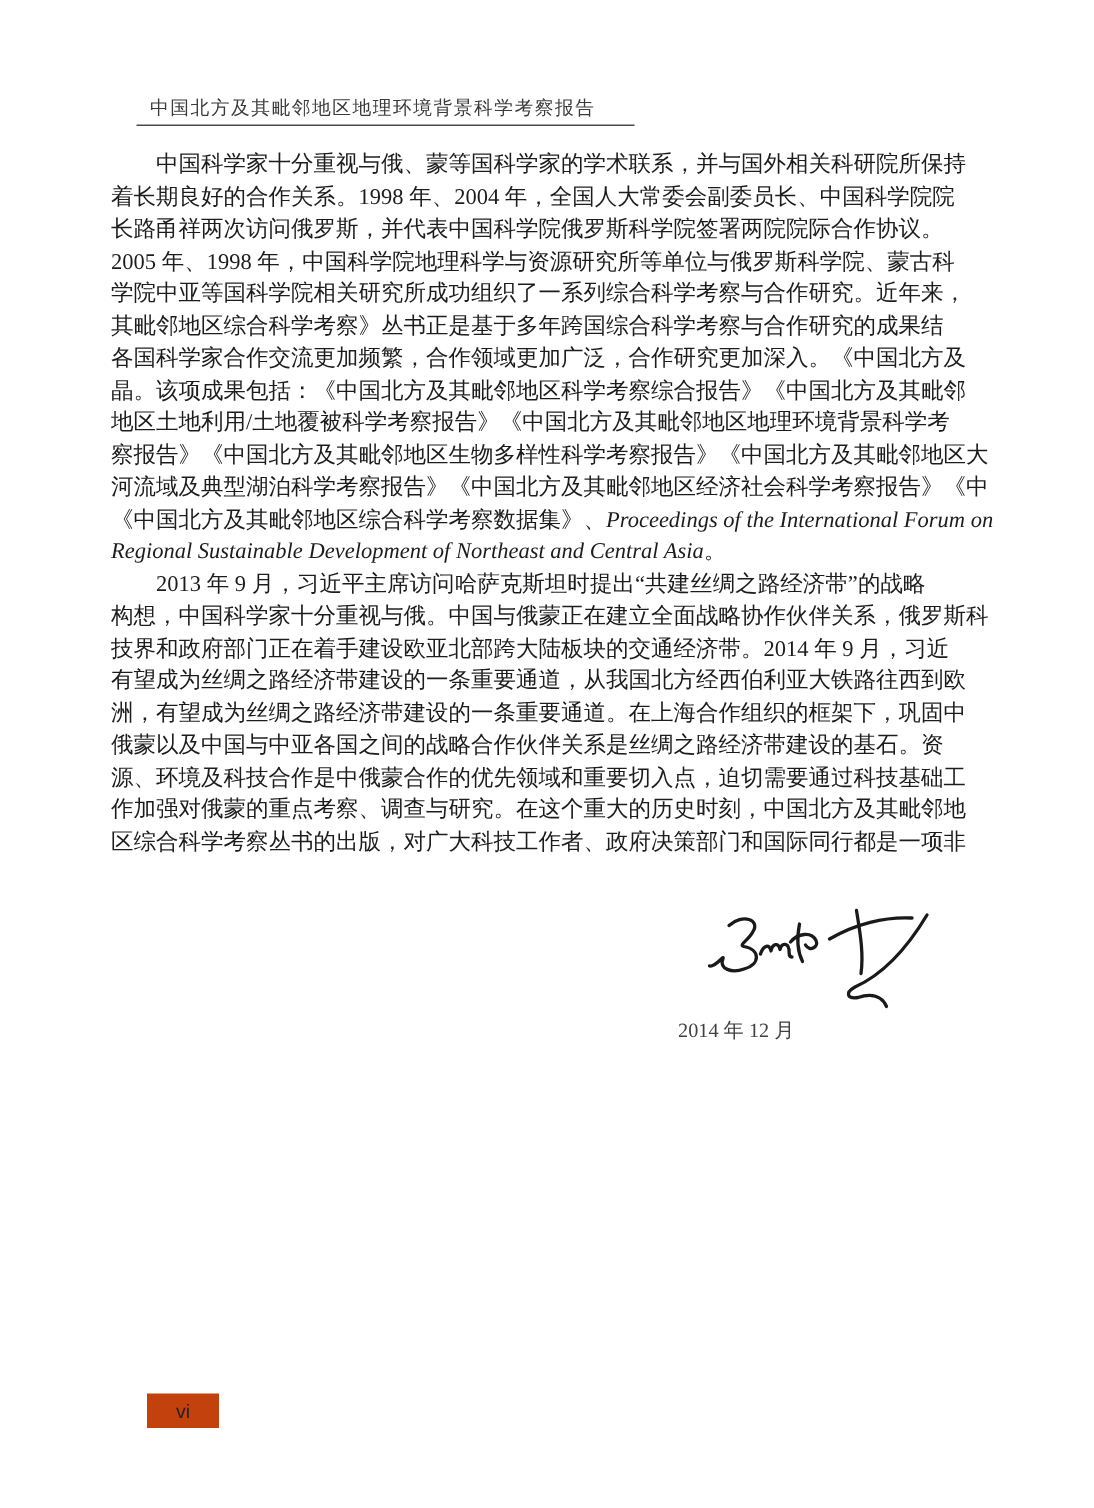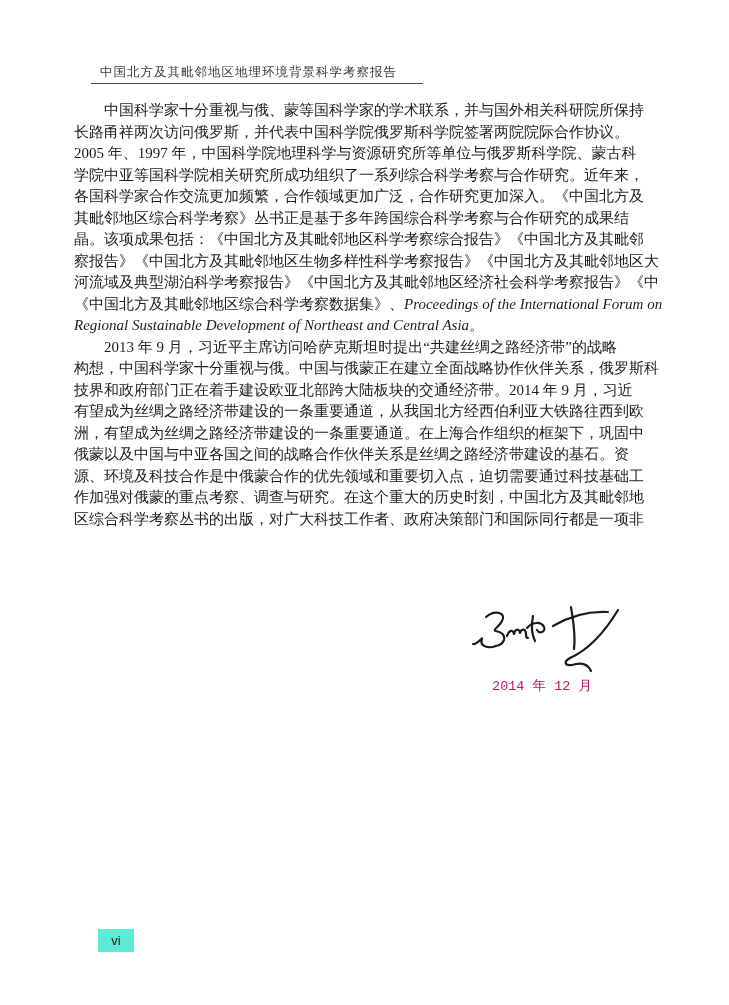--- a/index.html
+++ b/index.html
@@ -68,59 +68,59 @@
     display: block;
     width: 170px;
     height: 80px;
   }
   
   .date-line {
     position: absolute;
     left: 452px;
     top: 678px;
     width: 180px;
-    text-align: center;
     font-size: 13.5px;
     line-height: 17px;
-    color: #be185d;
-    font-family: Liberation Mono, monospace;
+    color: #404040;
   }
   
   .page-number {
     position: absolute;
     left: 98px;
     top: 929px;
-    width: 36px;
+    width: 48px;
     height: 23px;
-    background: #5eead4;
+    background: #c2410c;
     display: flex;
     align-items: center;
     justify-content: center;
     font-family: "Liberation Sans", "DejaVu Sans", sans-serif;
     font-size: 13px;
     color: #222222;
   }
 </style>
 </head>
 <body>
 
 <div class="page">
 
   <div class="running-header">
     <span>中国北方及其毗邻地区地理环境背景科学考察报告</span>
   </div>
 
   <div class="body-text">
       <div class="line indent"><span>中国科学家十分重视与俄、蒙等国科学家的学术联系，并与国外相关科研院所保持</span></div>
+      <div class="line"><span>着长期良好的合作关系。1998 年、2004 年，全国人大常委会副委员长、中国科学院院</span></div>
       <div class="line"><span>长路甬祥两次访问俄罗斯，并代表中国科学院俄罗斯科学院签署两院院际合作协议。</span></div>
-      <div class="line"><span>2005 年、1997 年，中国科学院地理科学与资源研究所等单位与俄罗斯科学院、蒙古科</span></div>
+      <div class="line"><span>2005 年、1998 年，中国科学院地理科学与资源研究所等单位与俄罗斯科学院、蒙古科</span></div>
       <div class="line"><span>学院中亚等国科学院相关研究所成功组织了一系列综合科学考察与合作研究。近年来，</span></div>
+      <div class="line"><span>其毗邻地区综合科学考察》丛书正是基于多年跨国综合科学考察与合作研究的成果结</span></div>
       <div class="line"><span>各国科学家合作交流更加频繁，合作领域更加广泛，合作研究更加深入。《中国北方及</span></div>
-      <div class="line"><span>其毗邻地区综合科学考察》丛书正是基于多年跨国综合科学考察与合作研究的成果结</span></div>
       <div class="line"><span>晶。该项成果包括：《中国北方及其毗邻地区科学考察综合报告》《中国北方及其毗邻</span></div>
+      <div class="line"><span>地区土地利用/土地覆被科学考察报告》《中国北方及其毗邻地区地理环境背景科学考</span></div>
       <div class="line"><span>察报告》《中国北方及其毗邻地区生物多样性科学考察报告》《中国北方及其毗邻地区大</span></div>
       <div class="line"><span>河流域及典型湖泊科学考察报告》《中国北方及其毗邻地区经济社会科学考察报告》《中</span></div>
       <div class="line"><span>《中国北方及其毗邻地区综合科学考察数据集》、</span><span class="en-italic">Proceedings of the International Forum on</span></div>
       <div class="line last"><span class="en-italic">Regional Sustainable Development of Northeast and Central Asia</span><span>。</span></div>
       <div class="line indent"><span>2013 年 9 月，习近平主席访问哈萨克斯坦时提出“共建丝绸之路经济带”的战略</span></div>
       <div class="line"><span>构想，中国科学家十分重视与俄。中国与俄蒙正在建立全面战略协作伙伴关系，俄罗斯科</span></div>
       <div class="line"><span>技界和政府部门正在着手建设欧亚北部跨大陆板块的交通经济带。2014 年 9 月，习近</span></div>
       <div class="line"><span>有望成为丝绸之路经济带建设的一条重要通道，从我国北方经西伯利亚大铁路往西到欧</span></div>
       <div class="line"><span>洲，有望成为丝绸之路经济带建设的一条重要通道。在上海合作组织的框架下，巩固中</span></div>
       <div class="line"><span>俄蒙以及中国与中亚各国之间的战略合作伙伴关系是丝绸之路经济带建设的基石。资</span></div>

